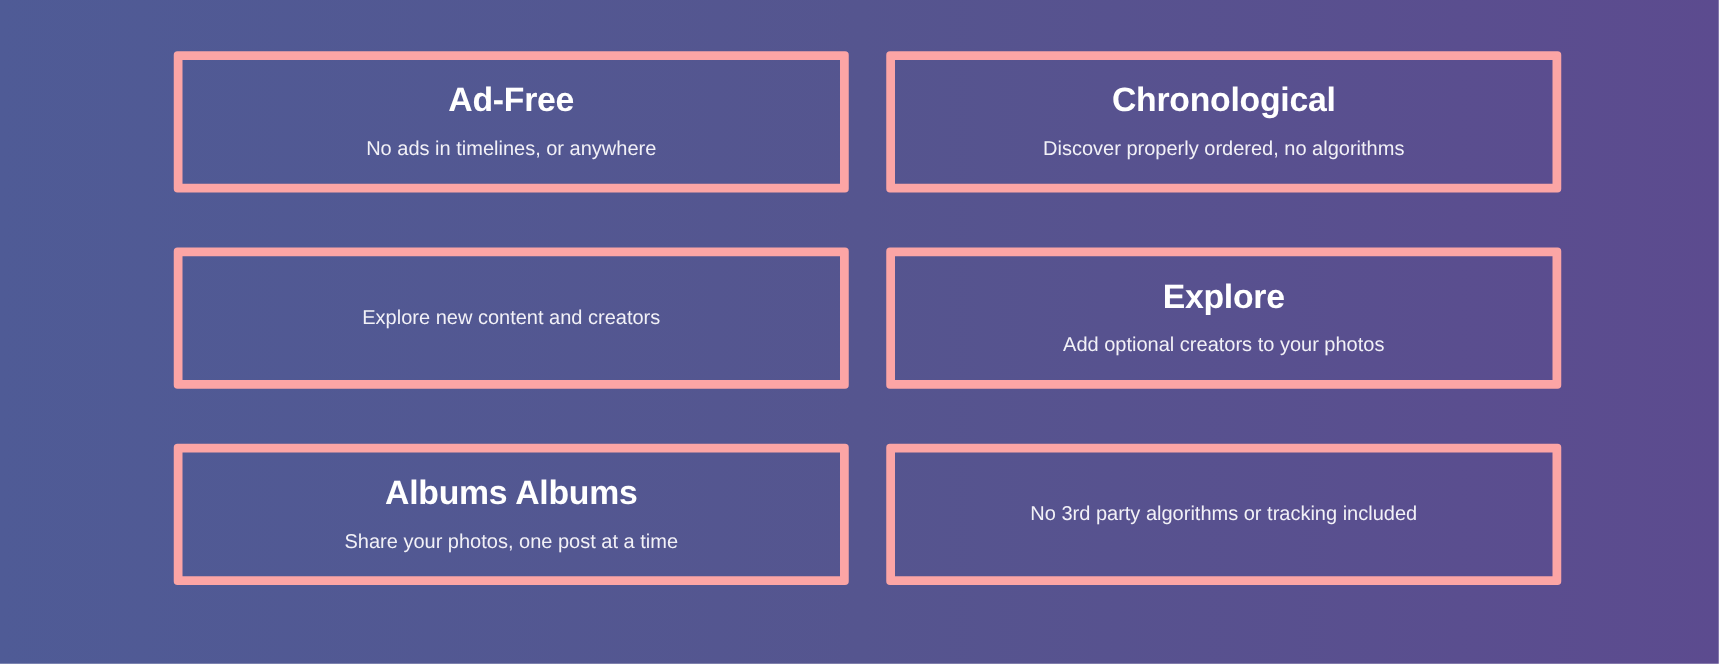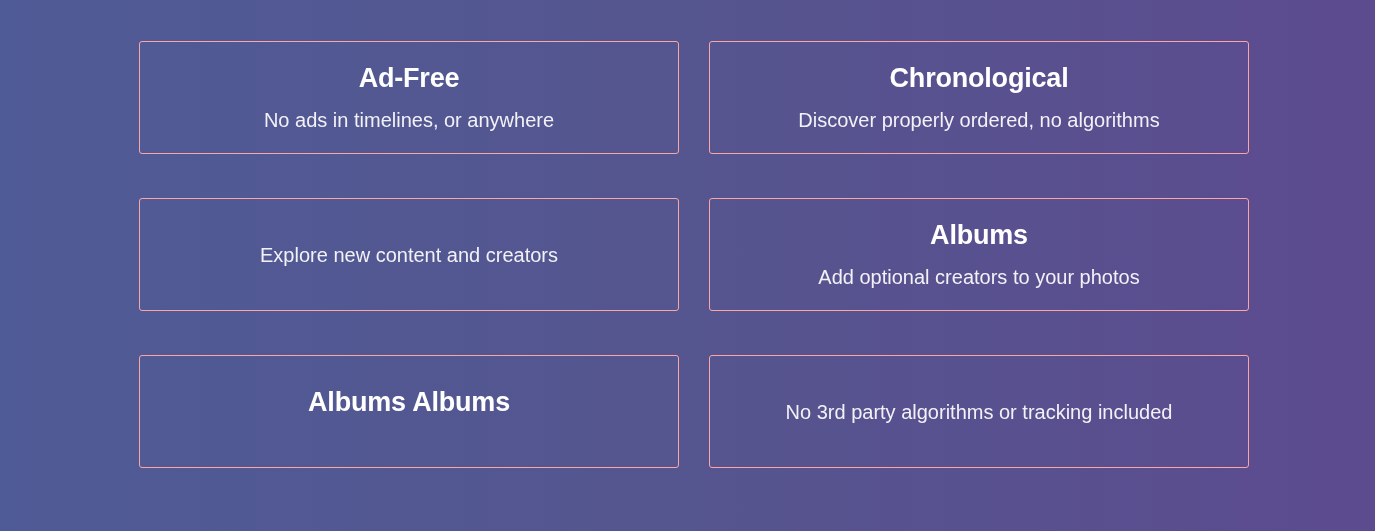--- a/index.html
+++ b/index.html
@@ -23,21 +23,21 @@
     width: 1110px;
     display: grid;
     grid-template-columns: 540px 540px;
     grid-template-rows: 113px 113px 113px;
     column-gap: 30px;
     row-gap: 44px;
   }
 
   .feature-card {
     box-sizing: border-box;
-    border: 1px solid #fca5a5;
+    border: 7px solid #fca5a5;
     border-radius: 3px;
     background: transparent;
     display: flex;
     flex-direction: column;
     align-items: center;
     justify-content: center;
     text-align: left;
     padding: 0 12px;
     cursor: pointer;
   }
@@ -47,21 +47,21 @@
     font-size: 27px;
     font-weight: bold;
     color: #ffffff;
     letter-spacing: -0.2px;
     line-height: 1;
     margin: 0 0 18px 0;
   }
 
   .feature-subtitle {
     font-family: "Liberation Sans", sans-serif;
-    font-size: 20px;
+    font-size: 16px;
     font-weight: normal;
     color: #f2f1f7;
     line-height: 1;
     margin: 0;
   }
 </style>
 </head>
 <body>
 
 <div class="feature-grid">
@@ -74,25 +74,26 @@
   <div class="feature-card">
     <div class="feature-title">Chronological</div>
     <div class="feature-subtitle">Discover properly ordered, no algorithms</div>
   </div>
 
   <div class="feature-card">
     <div class="feature-subtitle">Explore new content and creators</div>
   </div>
 
   <div class="feature-card">
-    <div class="feature-title">Albums</div>
+    <div class="feature-title">Explore</div>
     <div class="feature-subtitle">Add optional creators to your photos</div>
   </div>
 
   <div class="feature-card">
     <div class="feature-title">Albums Albums</div>
+    <div class="feature-subtitle">Share your photos, one post at a time</div>
   </div>
 
   <div class="feature-card">
     <div class="feature-subtitle">No 3rd party algorithms or tracking included</div>
   </div>
 
 </div>
 
 </body></html>

